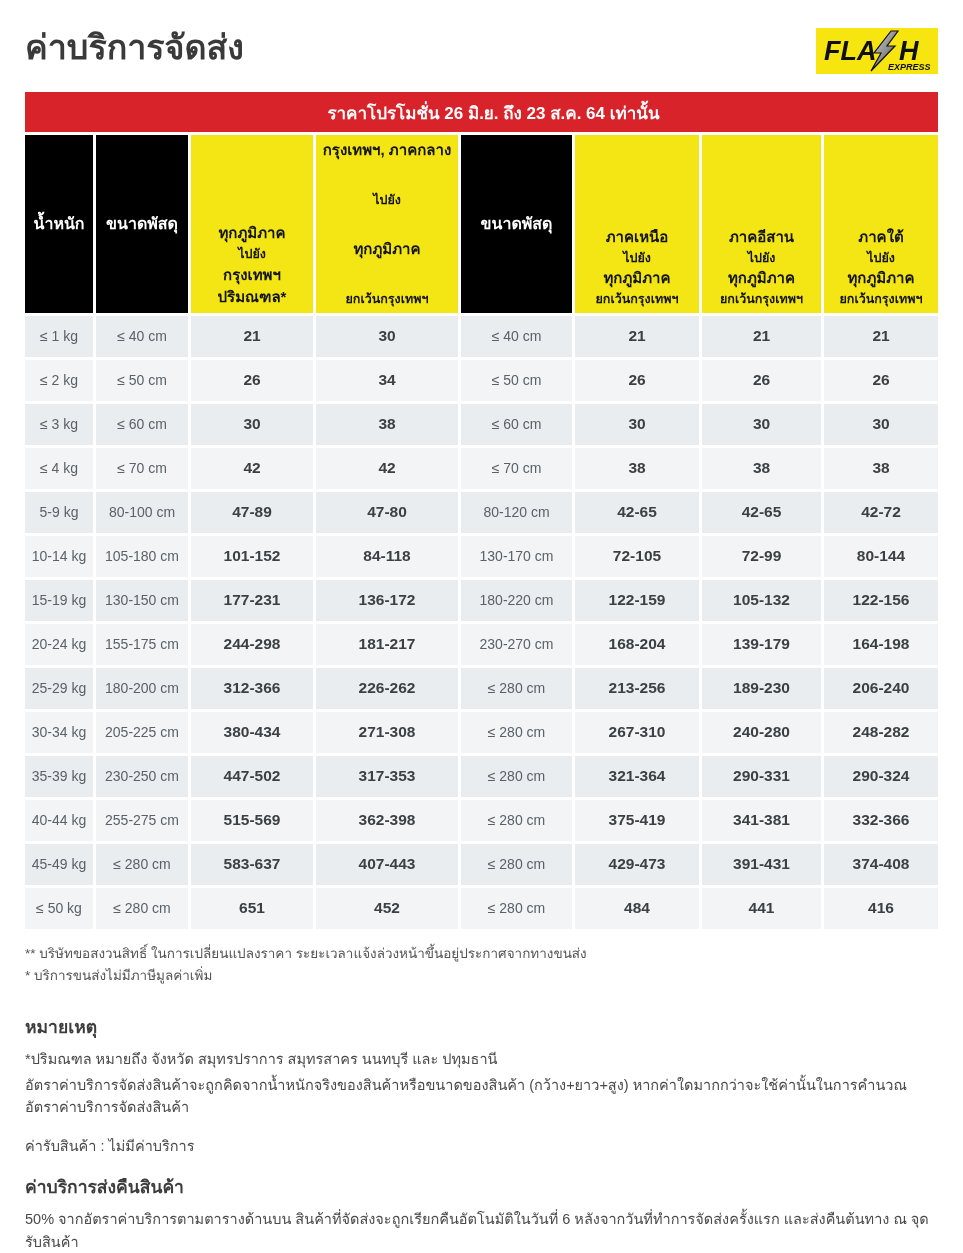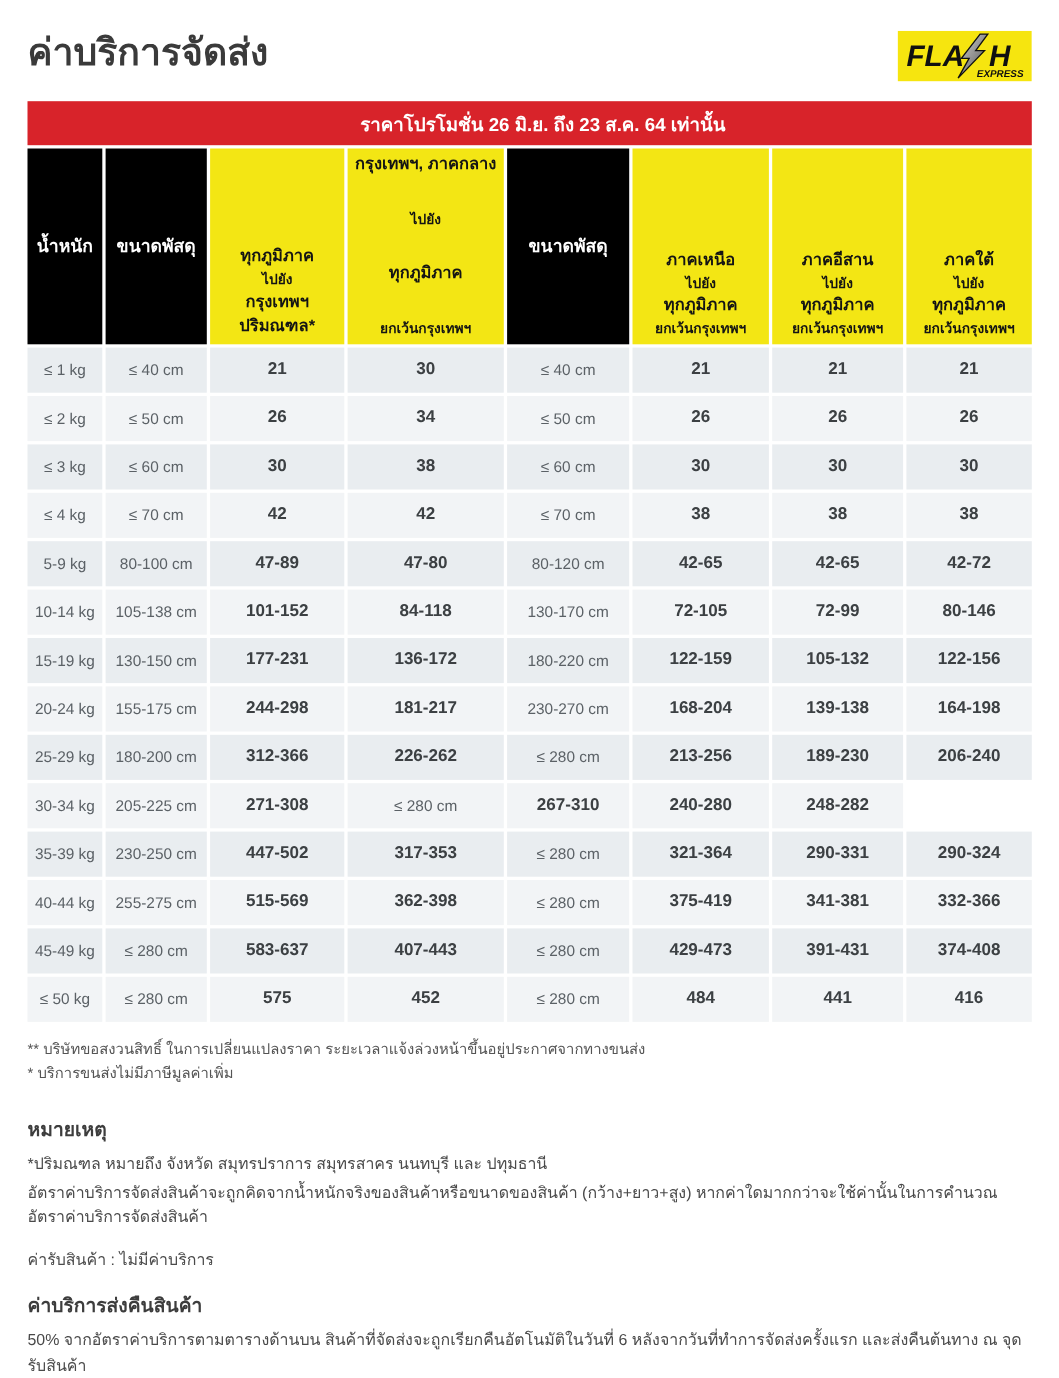--- a/index.html
+++ b/index.html
@@ -177,61 +177,62 @@
           <div class="tcell">80-100 cm</div>
           <div class="tcell price">47-89</div>
           <div class="tcell price">47-80</div>
           <div class="tcell">80-120 cm</div>
           <div class="tcell price">42-65</div>
           <div class="tcell price">42-65</div>
           <div class="tcell price">42-72</div>
         </div>
         <div class="grid-row trow">
           <div class="tcell">10-14 kg</div>
-          <div class="tcell">105-138 cm</div>
+          <div class="tcell">105-180 cm</div>
           <div class="tcell price">101-152</div>
           <div class="tcell price">84-118</div>
           <div class="tcell">130-170 cm</div>
           <div class="tcell price">72-105</div>
           <div class="tcell price">72-99</div>
-          <div class="tcell price">80-146</div>
+          <div class="tcell price">80-144</div>
         </div>
         <div class="grid-row trow">
           <div class="tcell">15-19 kg</div>
           <div class="tcell">130-150 cm</div>
           <div class="tcell price">177-231</div>
           <div class="tcell price">136-172</div>
           <div class="tcell">180-220 cm</div>
           <div class="tcell price">122-159</div>
           <div class="tcell price">105-132</div>
           <div class="tcell price">122-156</div>
         </div>
         <div class="grid-row trow">
           <div class="tcell">20-24 kg</div>
           <div class="tcell">155-175 cm</div>
           <div class="tcell price">244-298</div>
           <div class="tcell price">181-217</div>
           <div class="tcell">230-270 cm</div>
           <div class="tcell price">168-204</div>
-          <div class="tcell price">139-138</div>
+          <div class="tcell price">139-179</div>
           <div class="tcell price">164-198</div>
         </div>
         <div class="grid-row trow">
           <div class="tcell">25-29 kg</div>
           <div class="tcell">180-200 cm</div>
           <div class="tcell price">312-366</div>
           <div class="tcell price">226-262</div>
           <div class="tcell">≤ 280 cm</div>
           <div class="tcell price">213-256</div>
           <div class="tcell price">189-230</div>
           <div class="tcell price">206-240</div>
         </div>
         <div class="grid-row trow">
           <div class="tcell">30-34 kg</div>
           <div class="tcell">205-225 cm</div>
+          <div class="tcell price">380-434</div>
           <div class="tcell price">271-308</div>
           <div class="tcell">≤ 280 cm</div>
           <div class="tcell price">267-310</div>
           <div class="tcell price">240-280</div>
           <div class="tcell price">248-282</div>
         </div>
         <div class="grid-row trow">
           <div class="tcell">35-39 kg</div>
           <div class="tcell">230-250 cm</div>
           <div class="tcell price">447-502</div>
@@ -257,21 +258,21 @@
           <div class="tcell price">583-637</div>
           <div class="tcell price">407-443</div>
           <div class="tcell">≤ 280 cm</div>
           <div class="tcell price">429-473</div>
           <div class="tcell price">391-431</div>
           <div class="tcell price">374-408</div>
         </div>
         <div class="grid-row trow">
           <div class="tcell">≤ 50 kg</div>
           <div class="tcell">≤ 280 cm</div>
-          <div class="tcell price">575</div>
+          <div class="tcell price">651</div>
           <div class="tcell price">452</div>
           <div class="tcell">≤ 280 cm</div>
           <div class="tcell price">484</div>
           <div class="tcell price">441</div>
           <div class="tcell price">416</div>
         </div>
       </div>
   </div>
 
   <div class="footnotes">

